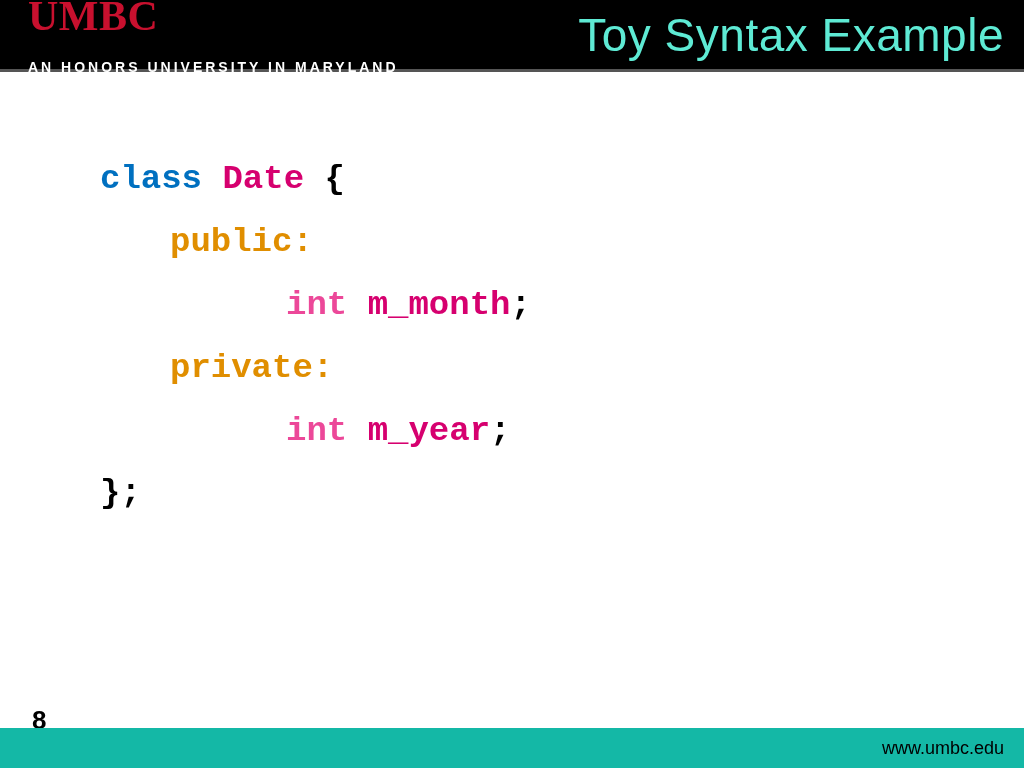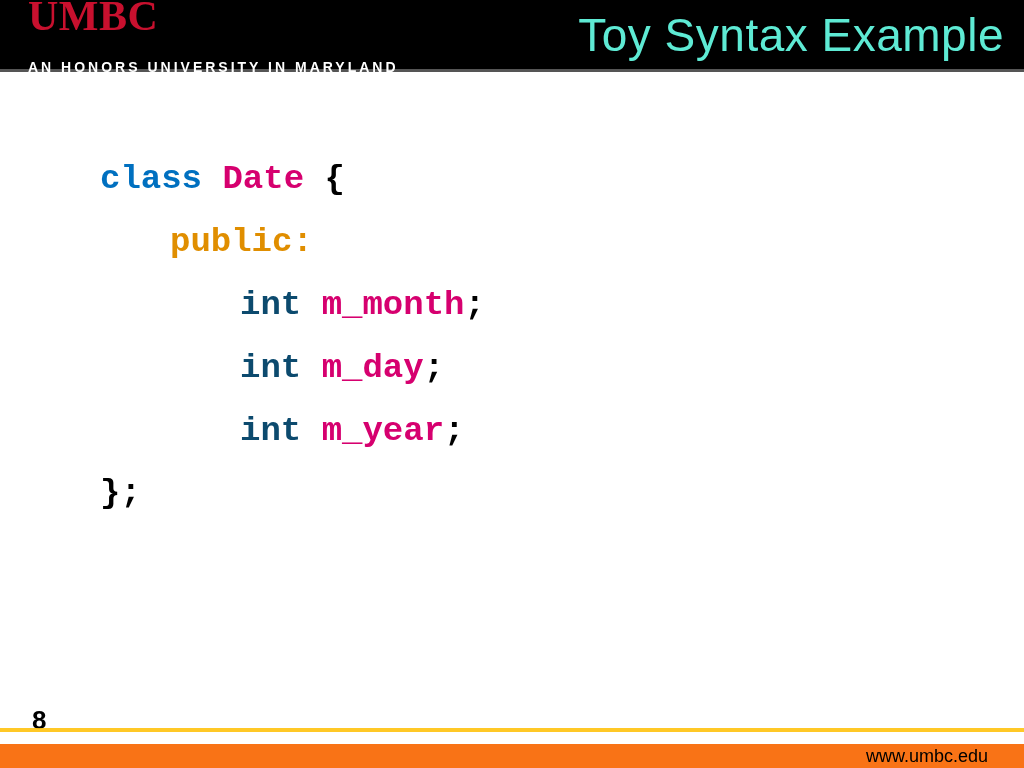--- a/index.html
+++ b/index.html
@@ -21,30 +21,30 @@
 
   .content {
     position: absolute; top: 148px; left: 100px; right: 40px;
     font-family: "Courier New", Courier, monospace;
     font-size: 34px; font-weight: 700; line-height: 1.85;
     color: #000;
   }
   .ind1 { padding-left: 70px; }
   .ind2 { padding-left: 140px; }
   .kw-class  { color: #0070c0; }   
-  .kw-type   { color: #0c4a6e; }   
+  .kw-type   { color: #ec4899; margin-left: 46px; }   
   .kw-access { color: #e08e00; }   
   .ident     { color: #d6006f; }   
   .punct     { color: #000; }
 
   .footer {
     position: absolute; left: 0; right: 0; bottom: 0;
-    height: 24px; background: #f97316;
+    height: 40px; background: #14b8a6;
     display: flex; align-items: center; justify-content: flex-end;
-    padding-right: 36px;
+    padding-right: 20px;
   }
   .footer-url { color: #000; font-size: 18px; }
   .footer-divider { position: absolute; left: 0; right: 0; bottom: 36px; height: 4px; background: #ffc20e; opacity: 0.9; }
   .page-num {
     position: absolute; left: 32px; bottom: 32px;
     font-size: 26px; font-weight: 700; color: #000;
   }
 </style>
 </head>
 <body>
@@ -62,22 +62,22 @@
   <div class="content">
     <div>
       <span class="kw-class">class</span><span class="punct"> </span><span class="ident">Date</span><span class="punct"> {</span>
     </div>
     <div class="ind1">
       <span class="kw-access">public</span><span class="kw-access">:</span>
     </div>
     <div class="ind2">
       <span class="kw-type">int</span><span> </span><span class="ident">m_month</span><span class="punct">;</span>
     </div>
-    <div class="ind2">
-      <span class="kw-type">int</span><span> </span><span class="ident">m_day</span><span class="punct">;</span>
+    <div class="ind1">
+      <span class="kw-access">private</span><span class="kw-access">:</span>
     </div>
     <div class="ind2">
       <span class="kw-type">int</span><span> </span><span class="ident">m_year</span><span class="punct">;</span>
     </div>
     <div>
       <span class="punct">};</span>
     </div>
   </div>
 
   <div class="page-num">8</div>

